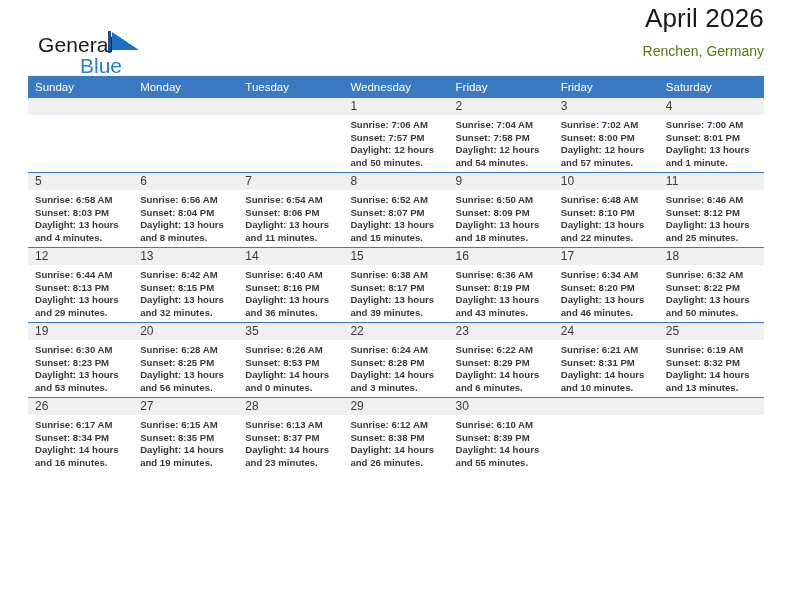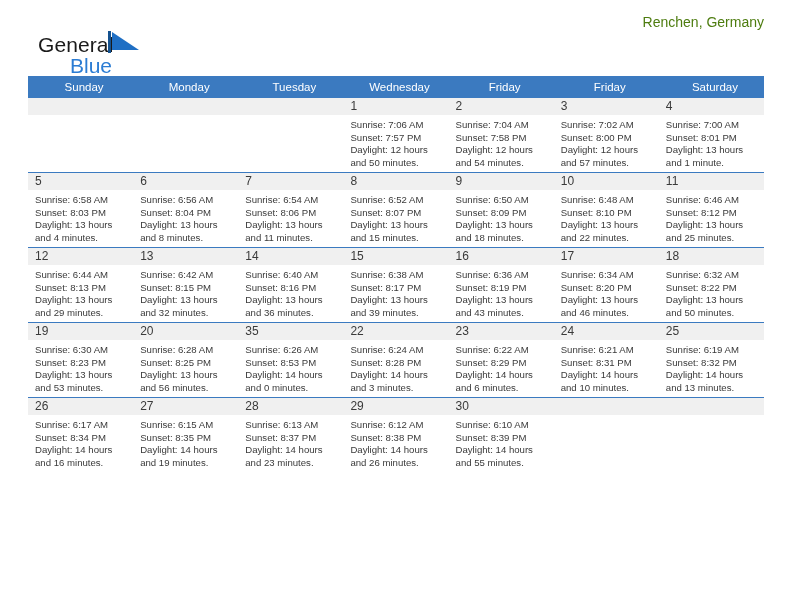--- a/index.html
+++ b/index.html
@@ -54,21 +54,21 @@
     left: 70px;
     top: 1px;
     width: 32px;
     height: 22px;
   }
   .logo-row2 {
     display: block;
     font-size: 21px;
     color: #2b7cd3;
     margin-top: 1px;
-    margin-left: 32px;
+    margin-left: 42px;
   }
 
   .title-block {
     position: absolute;
     right: 0;
     top: 4px;
     text-align: right;
   }
   .cal-title {
     font-size: 26px;
@@ -88,21 +88,21 @@
     margin: 0 28px;
     width: 736px;
     border-collapse: collapse;
     table-layout: fixed;
   }
   .calendar th {
     background: #3b7ac0;
     color: #ffffff;
     font-size: 11.5px;
     font-weight: normal;
-    text-align: center;
+    text-align: left;
     padding: 5px 0 5px 7px;
     height: 12px;
     border: none;
   }
   .calendar td {
     width: 105.14px;
     height: 74px;
     vertical-align: top;
     padding: 0;
     border: none;
@@ -118,20 +118,21 @@
     padding: 1px 0 0 7px;
     font-size: 12px;
     color: #3a3a3a;
     box-sizing: border-box;
   }
   .cell-body {
     padding: 4px 6px 0 7px;
     font-size: 9.6px;
     line-height: 12.6px;
     color: #3a3a3a;
+    font-weight: bold;
   }
   .cell-body div {
     white-space: normal;
   }
   td.empty .daynum-band {
     background: #f0f0f0;
   }
 </style>
 </head>
 <body>
@@ -145,20 +146,21 @@
         <span class="logo-general">General</span>
         <svg class="logo-flag" viewBox="0 0 32 22">
           <rect x="0" y="0" width="3" height="22" fill="#15528f"></rect>
           <path d="M4 1 L31 19 L4 19 Z" fill="#1f6fc4"></path>
         </svg>
       </span>
       <span class="logo-row2">Blue</span>
     </div>
 
     <div class="title-block">
+      <div class="cal-title">April 2026</div>
       <div class="cal-subtitle">Renchen, Germany</div>
     </div>
 
   </div>
 
   <table class="calendar">
     <thead>
       <tr>
         <th>Sunday</th>
         <th>Monday</th>

